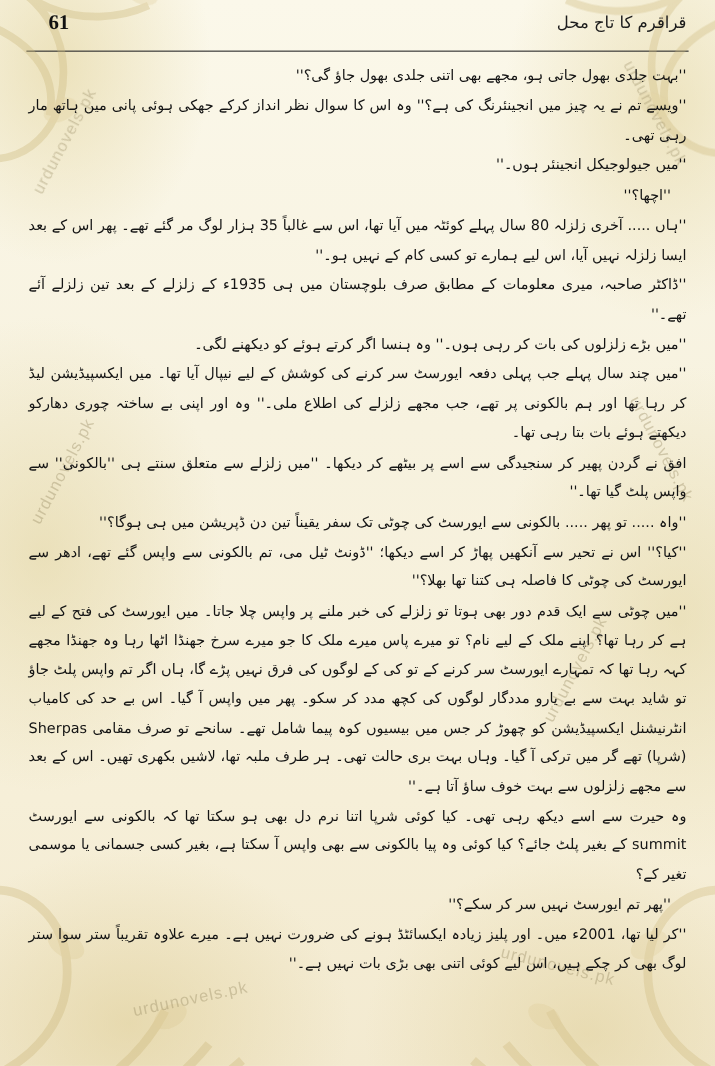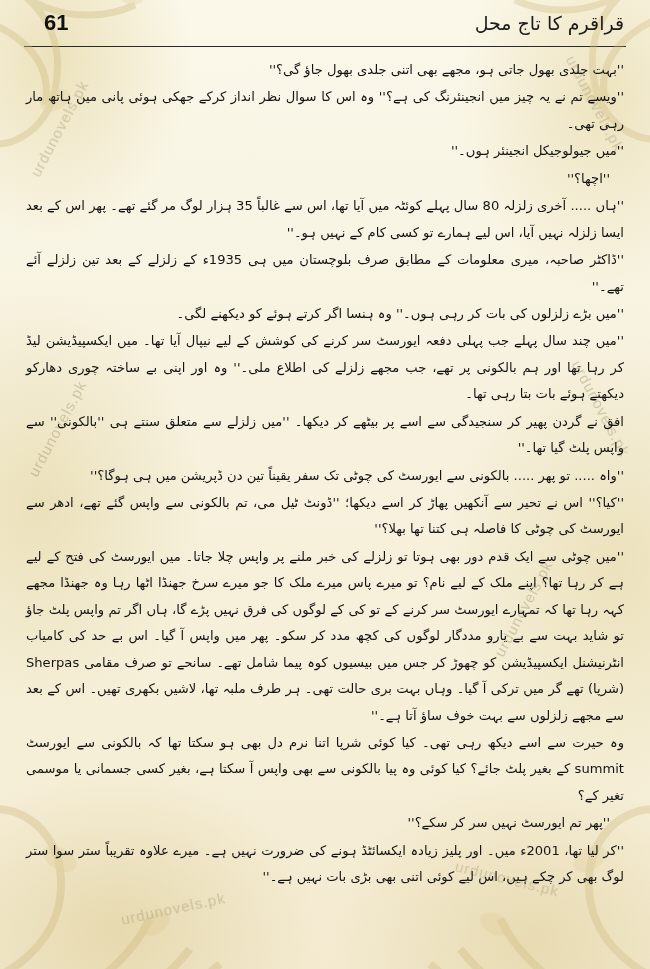--- a/index.html
+++ b/index.html
@@ -60,31 +60,31 @@
     position: relative;
     height: 44px;
     padding: 10px 26px 0 26px;
     box-sizing: border-box;
     display: flex;
     align-items: flex-start;
     justify-content: space-between;
     direction: rtl;
   }
   .book-title {
-    font-size: 19px;
+    font-size: 15px;
     color: #1b1b1b;
     font-family: "DejaVu Sans", sans-serif;
     direction: rtl;
     line-height: 1.4;
   }
   .page-number {
-    font-size: 22px;
+    font-size: 19px;
     font-weight: bold;
     color: #111;
-    font-family: Liberation Sans, sans-serif;
+    font-family: Liberation Serif, serif;
     direction: ltr;
     padding-left: 18px;
   }
   .rule {
     margin: 2px 24px 0 24px;
     border-top: 1.4px solid #2a2a2a;
   }
   .body-text {
     position: relative;
     direction: rtl;

